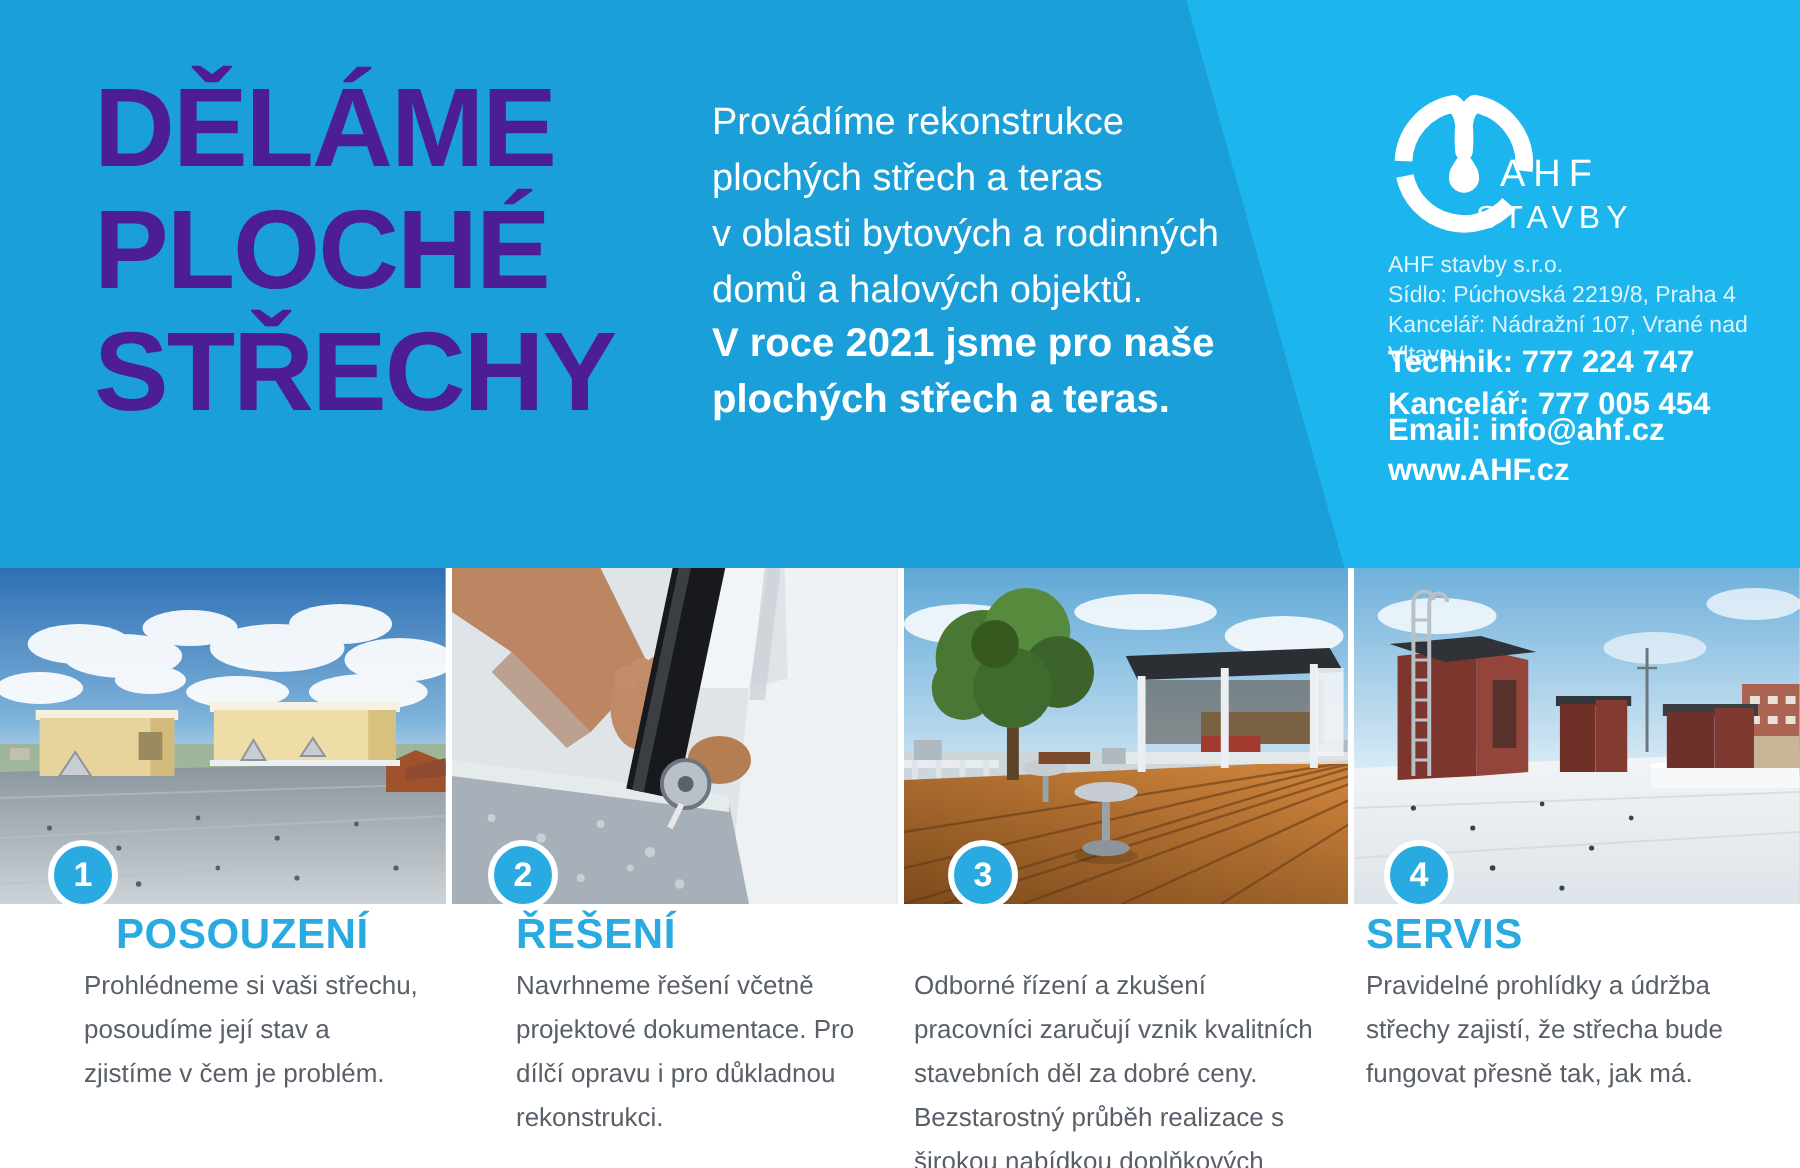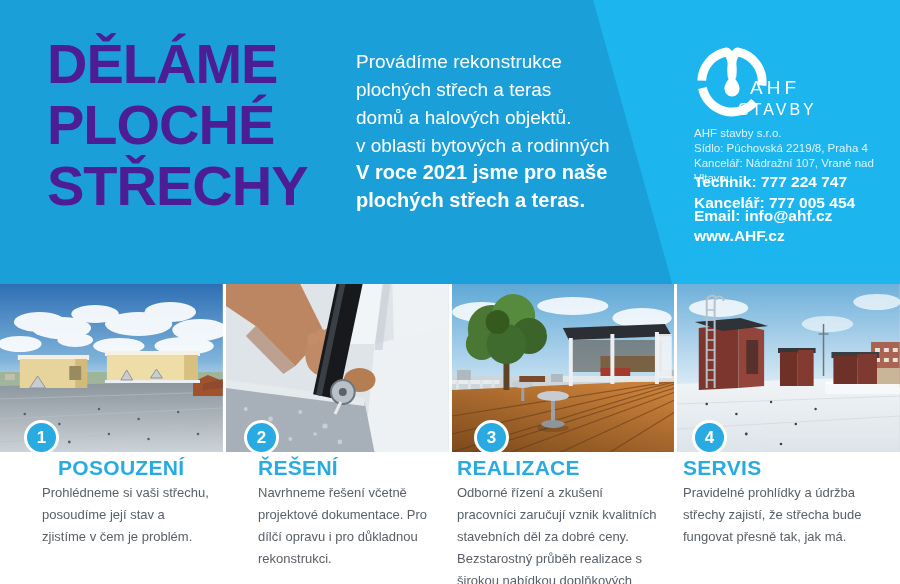--- a/index.html
+++ b/index.html
@@ -48,22 +48,22 @@
 
     <div class="title">
       <div>DĚLÁME</div>
       <div>PLOCHÉ</div>
       <div>STŘECHY</div>
     </div>
 
     <div class="intro">
       <div>Provádíme rekonstrukce</div>
       <div>plochých střech a teras</div>
+      <div>v oblasti bytových a rodinných</div>
       <div>domů a halových objektů.</div>
-      <div>v oblasti bytových a rodinných</div>
     </div>
 
     <div class="highlight">
       <div>V roce 2021 jsme pro naše</div>
       <div>plochých střech a teras.</div>
     </div>
 
     <div class="logo-mark">
       <svg viewBox="0 0 100 100">
         <g stroke="#ffffff" stroke-width="10.5" fill="none" stroke-linecap="butt" stroke-linejoin="round">
@@ -347,21 +347,20 @@
     </div>
   </div>
 
   <div class="step-num n1">1</div>
   <div class="step-num n2">2</div>
   <div class="step-num n3">3</div>
   <div class="step-num n4">4</div>
 
   <div class="step-title t1">POSOUZENÍ</div>
   <div class="step-title t2">ŘEŠENÍ</div>
-  <div class="step-title t3">REALIZACE</div>
   <div class="step-title t4">SERVIS</div>
 
   <div class="step-text x1">Prohlédneme si vaši střechu, posoudíme její stav a zjistíme v čem je problém.</div>
   <div class="step-text x2">Navrhneme řešení včetně projektové dokumentace. Pro dílčí opravu i pro důkladnou rekonstrukci.</div>
   <div class="step-text x3">Odborné řízení a zkušení pracovníci zaručují vznik kvalitních stavebních děl za dobré ceny. Bezstarostný průběh realizace s širokou nabídkou doplňkových služeb.</div>
   <div class="step-text x4">Pravidelné prohlídky a údržba střechy zajistí, že střecha bude fungovat přesně tak, jak má.</div>
 
 </div>
 
 </body></html>

